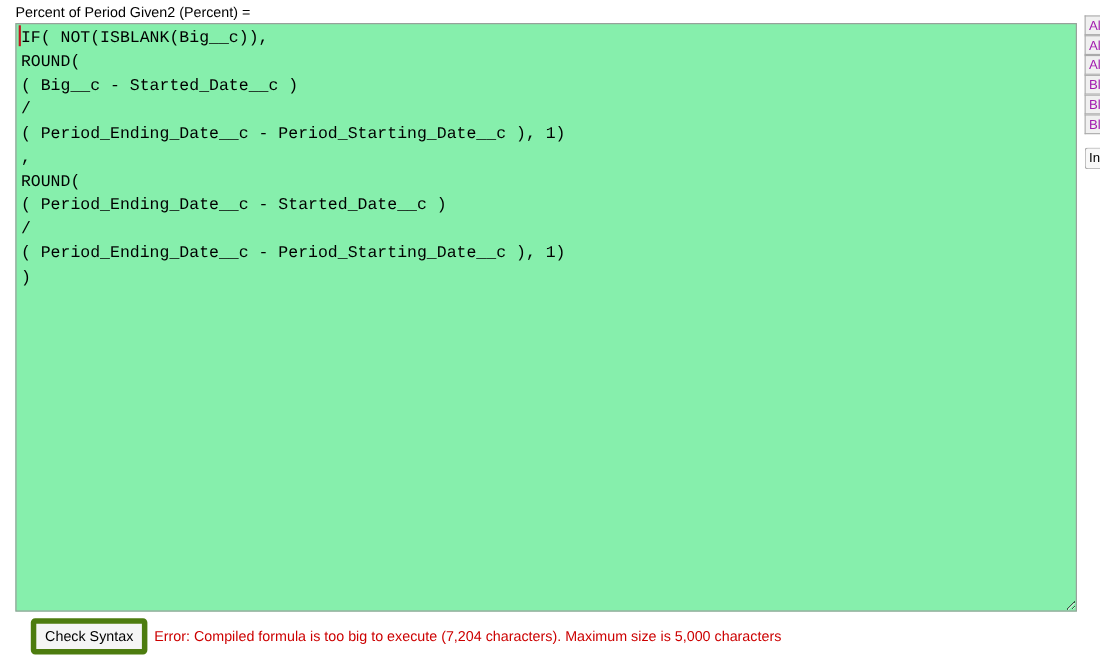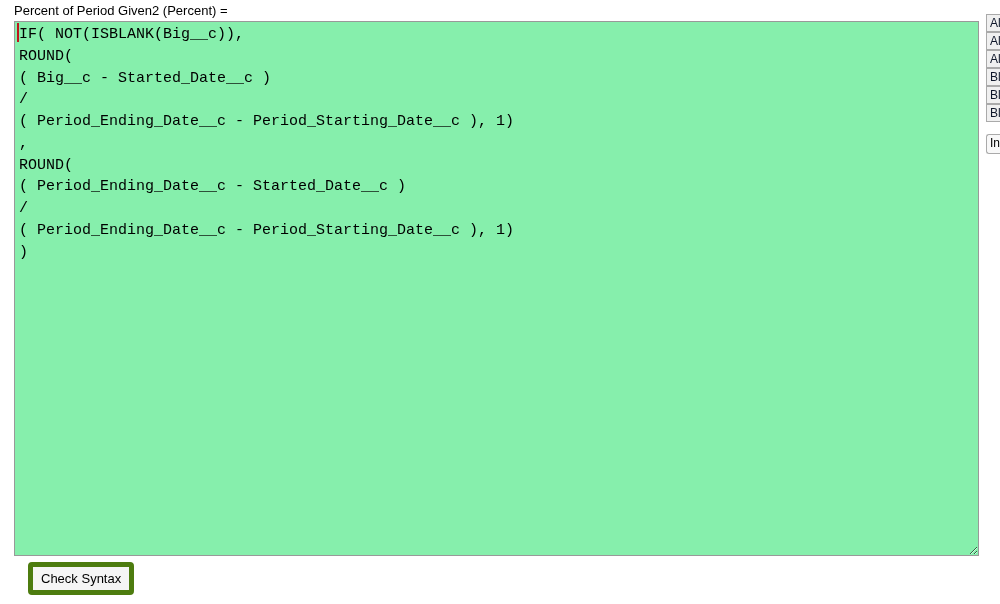--- a/index.html
+++ b/index.html
@@ -68,21 +68,21 @@
     .tab-label {
       border: 1px solid #aaa;
       border-right: none;
       background: #f0f0f0;
       font-size: 12px;
       padding: 1px 3px;
       width: 14px;
       height: 18px;
       overflow: hidden;
       white-space: nowrap;
-      color: #0f172a;
+      color: #a21caf;
     }
     .tab-insert {
       margin-top: 12px;
       border: 1px solid #aaa;
       border-right: none;
       background: #f8f8f8;
       font-size: 12px;
       padding: 1px 3px;
       width: 14px;
       height: 20px;
@@ -115,20 +115,21 @@
 ROUND(
 ( Period_Ending_Date__c - Started_Date__c )
 /
 ( Period_Ending_Date__c - Period_Starting_Date__c ), 1)
 )</textarea>
 
 <div class="cursor-bar"></div>
 
 <div class="bottom-row">
   <button class="check-syntax-btn">Check Syntax</button>
+  <span class="error-msg">Error: Compiled formula is too big to execute (7,204 characters). Maximum size is 5,000 characters</span>
 </div>
 
 <div class="right-tabs">
   <div class="tab-label">Al</div>
   <div class="tab-label">Al</div>
   <div class="tab-label">Al</div>
   <div class="tab-label">Bl</div>
   <div class="tab-label">Bl</div>
   <div class="tab-label">Bl</div>
   <div class="tab-insert">In</div>

